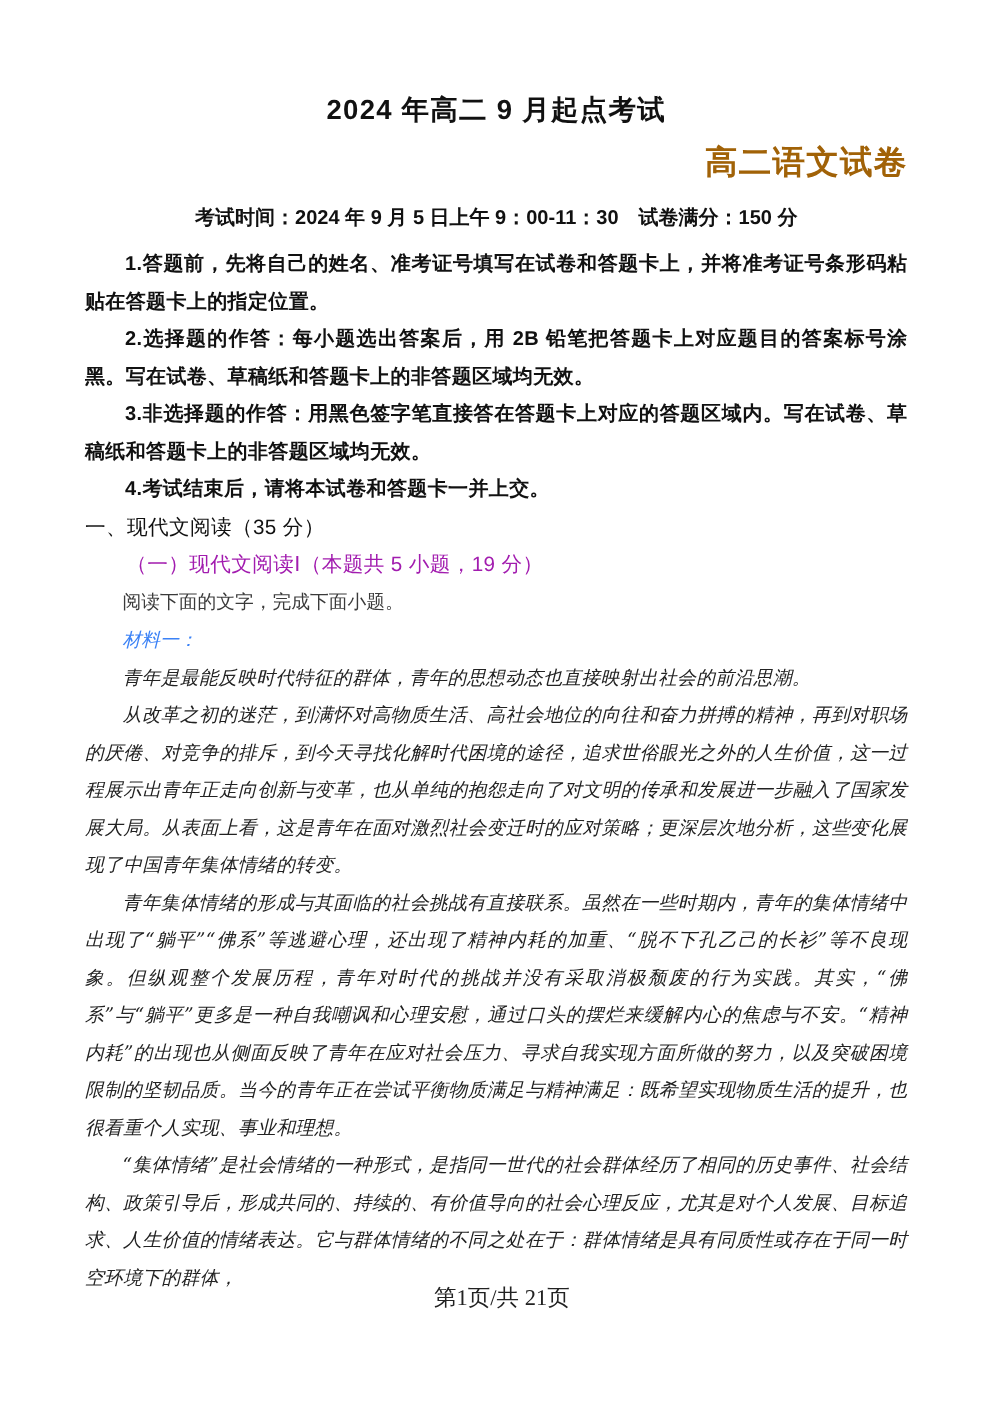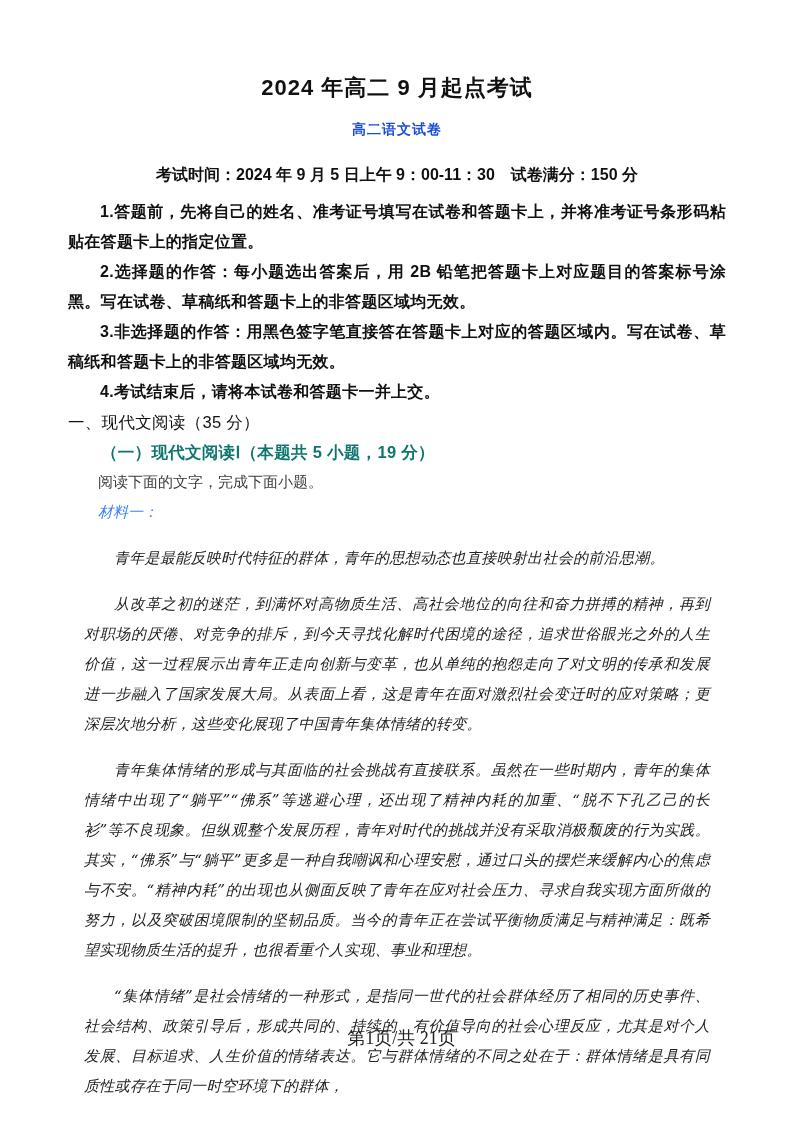--- a/index.html
+++ b/index.html
@@ -25,26 +25,26 @@
     font-size: 22px;
     font-weight: bold;
     line-height: 24px;
     text-align: center;
     letter-spacing: 1px;
     color: #111;
   }
   .exam-subtitle {
     margin: 0 0 23px 0;
     font-family: "Liberation Sans", sans-serif;
-    font-size: 14px;
+    font-size: 26px;
     font-weight: bold;
     line-height: 24px;
-    text-align: center;
+    text-align: right;
     letter-spacing: 1px;
-    color: #1d4ed8;
+    color: #a16207;
   }
   .exam-info {
     margin: 0 0 11px 0;
     font-family: "Liberation Sans", sans-serif;
     font-size: 16px;
     font-weight: bold;
     line-height: 22px;
     text-align: center;
     color: #111;
   }
@@ -70,45 +70,45 @@
     font-family: "Liberation Sans", sans-serif;
     font-size: 16.5px;
     font-weight: normal;
     line-height: 30px;
     letter-spacing: 0.3px;
     color: #111;
   }
   .subsection-heading {
     font-family: "Liberation Sans", sans-serif;
     font-size: 16.5px;
-    font-weight: bold;
+    font-weight: normal;
     line-height: 30px;
     text-indent: 2em;
     letter-spacing: 0.3px;
-    color: #0f766e;
+    color: #a21caf;
   }
   .reading-prompt {
     margin: 0;
     font-family: "Liberation Serif", serif;
     font-size: 15px;
     line-height: 30px;
     text-indent: 2em;
     color: #3a3a3a;
   }
   .material-label {
     margin: 0;
     font-family: "DejaVu Serif", serif;
     font-style: italic;
     font-size: 15px;
     line-height: 30px;
     text-indent: 2em;
     color: #3b82f6;
   }
   .material-paragraph {
-    margin: 16px;
+    margin: 0;
     font-family: "DejaVu Serif", serif;
     font-style: italic;
     font-size: 15px;
     line-height: 30px;
     text-indent: 2em;
     text-align: justify;
     letter-spacing: 0.3px;
     color: #222;
   }
   .page-footer {

